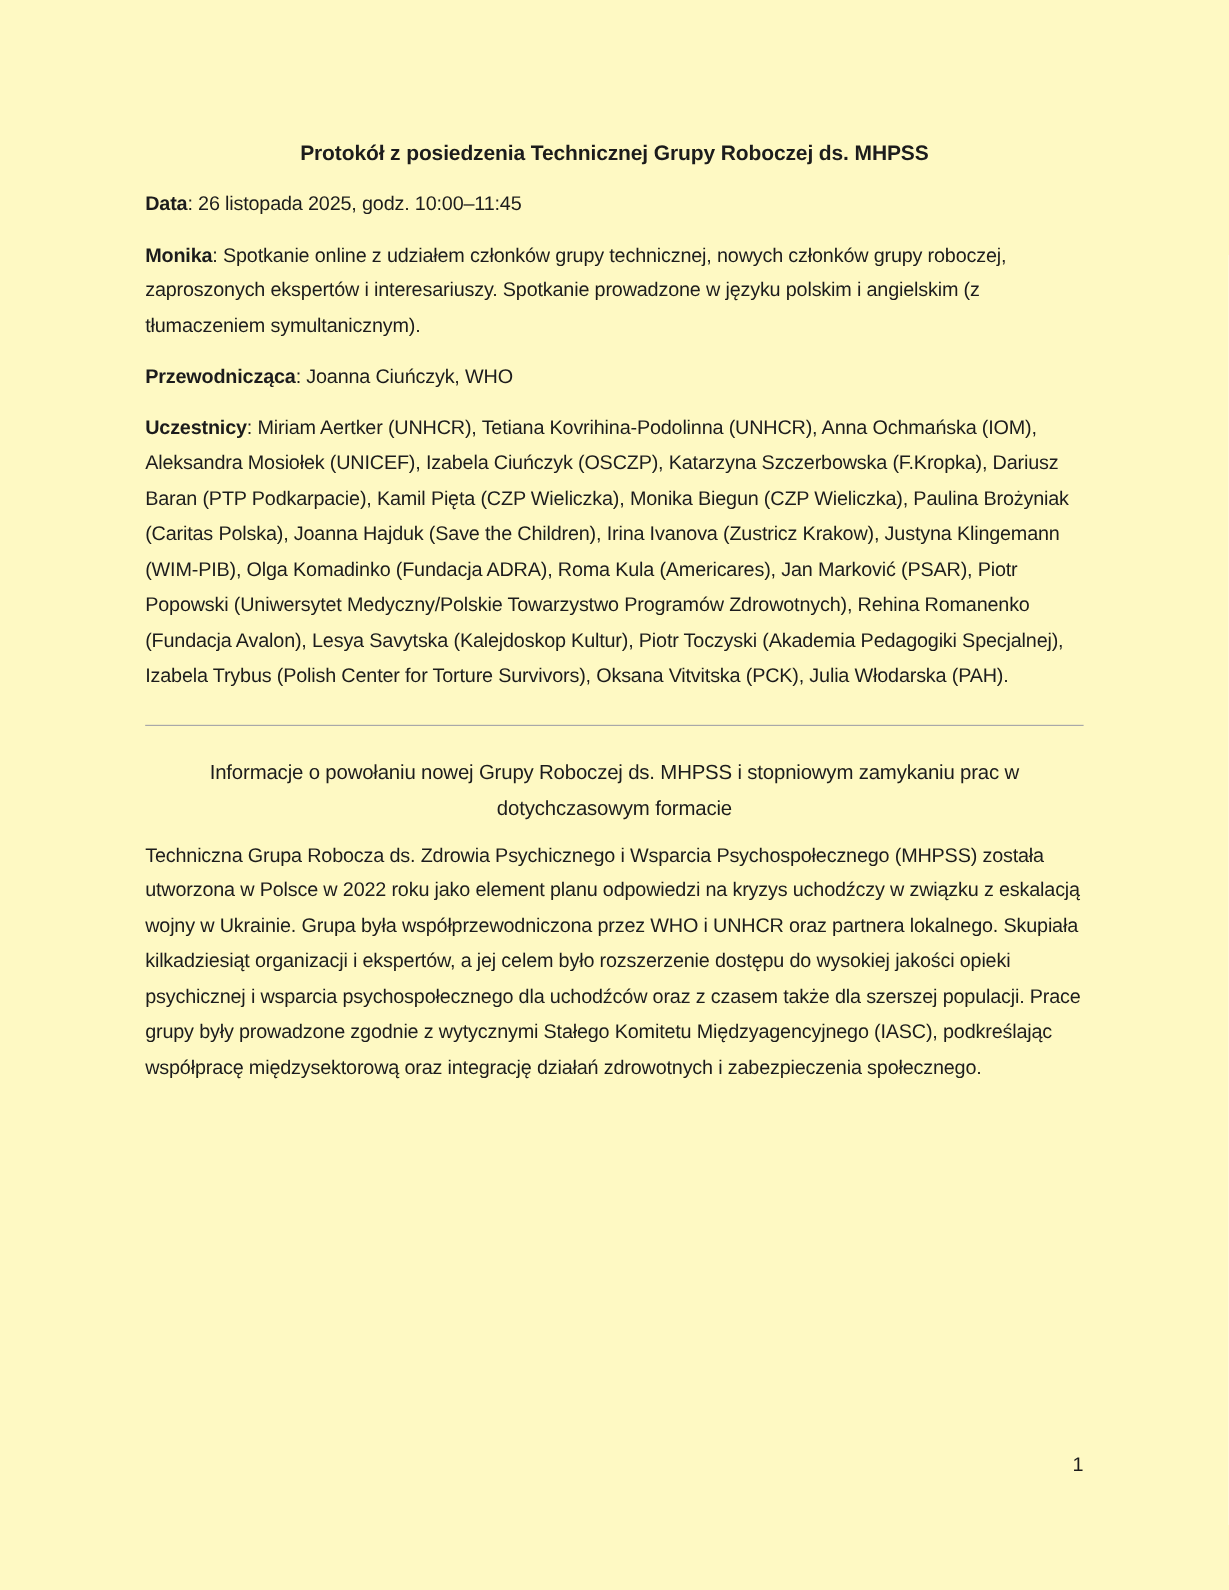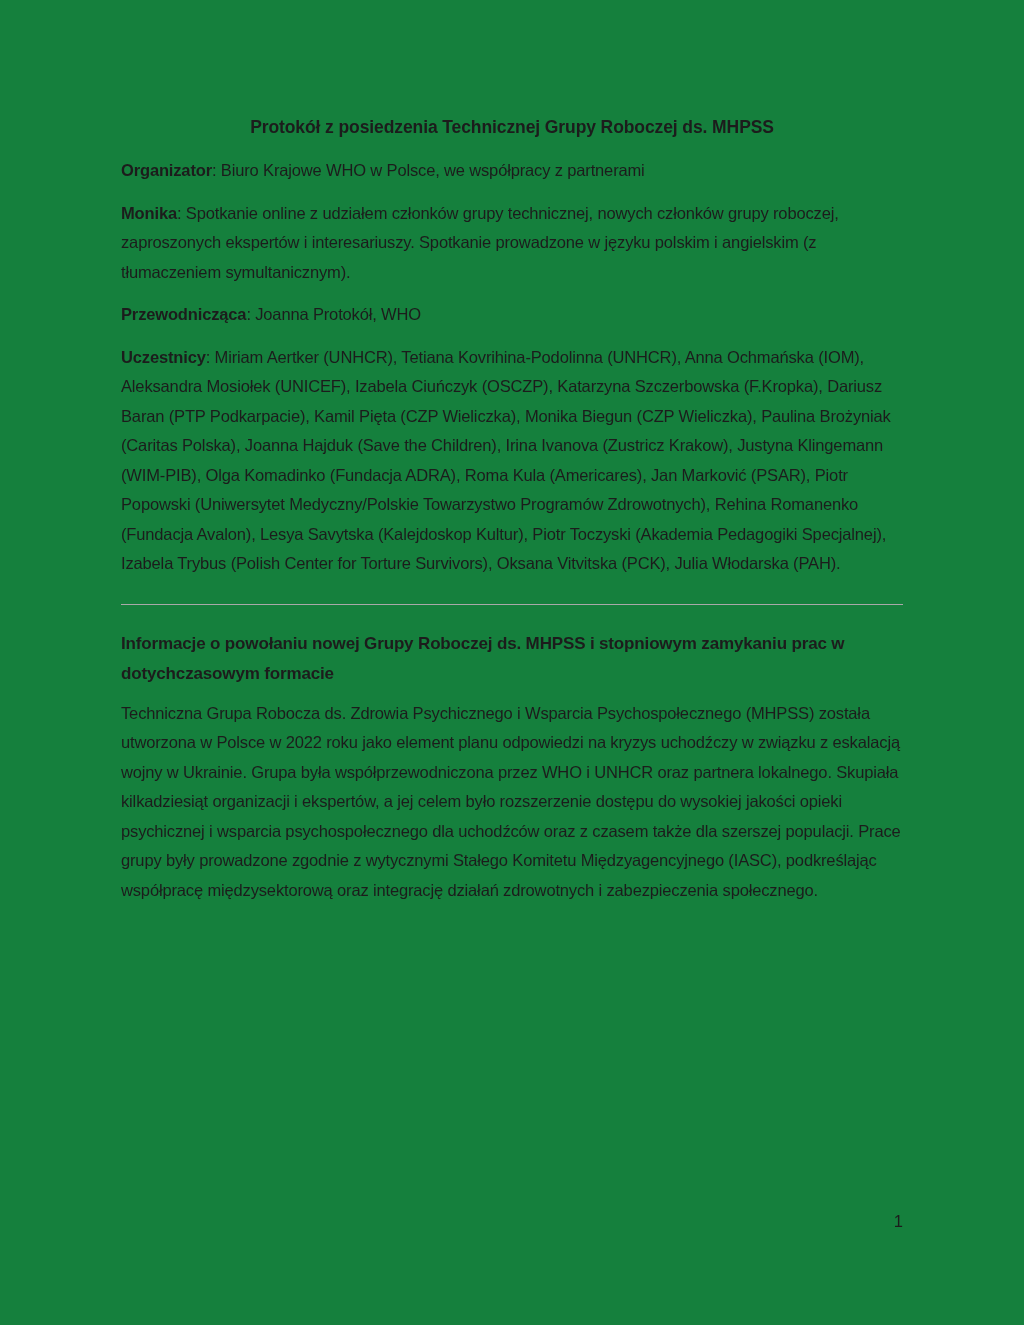--- a/index.html
+++ b/index.html
@@ -4,21 +4,21 @@
 <style>
   html, body {
     margin: 0;
     padding: 0;
     background: #ffffff;
   }
   .page {
     position: relative;
     width: 1024px;
     height: 1325px;
-    background: #15803d;
+    background: #fef9c3;
     font-family: "Liberation Sans", sans-serif;
     color: #1c1c1c;
     overflow: hidden;
   }
   .content {
     position: absolute;
     left: 121px;
     top: 112px;
     width: 782px;
   }
@@ -40,49 +40,50 @@
     font-weight: bold;
   }
   .divider {
     border: none;
     border-top: 1px solid #a9a9a9;
     margin: 25px 0 24px 0;
     height: 0;
   }
   .section-heading {
     font-size: 17px;
-    font-weight: bold;
+    font-weight: normal;
     line-height: 30px;
     margin: 0 0 10px 0;
     letter-spacing: -0.15px;
+    text-align: center;
   }
   .page-number {
     position: absolute;
     top: 1207px;
     left: 121px;
     width: 782px;
     text-align: right;
     font-size: 16.5px;
     line-height: 29.5px;
   }
 </style>
 </head>
 <body>
 
 <div class="page">
   <div class="content">
 
     <h1 class="doc-title">Protokół z posiedzenia Technicznej Grupy Roboczej ds. MHPSS</h1>
 
+    <p class="doc-par"><span class="lbl">Data</span><span>: 26 listopada 2025, godz. 10:00–11:45</span></p>
 
-    <p class="doc-par"><span class="lbl">Organizator</span><span>: Biuro Krajowe WHO w Polsce, we współpracy z partnerami</span></p>
 
     <p class="doc-par"><span class="lbl">Monika</span><span>: Spotkanie online z udziałem członków grupy technicznej, nowych członków grupy roboczej, zaproszonych ekspertów i interesariuszy. Spotkanie prowadzone w języku polskim i angielskim (z tłumaczeniem symultanicznym).</span></p>
 
-    <p class="doc-par"><span class="lbl">Przewodnicząca</span><span>: Joanna Protokół, WHO</span></p>
+    <p class="doc-par"><span class="lbl">Przewodnicząca</span><span>: Joanna Ciuńczyk, WHO</span></p>
 
     <p class="doc-par"><span class="lbl">Uczestnicy</span><span>: Miriam Aertker (UNHCR), Tetiana Kovrihina-Podolinna (UNHCR), Anna Ochmańska (IOM), Aleksandra Mosiołek (UNICEF), Izabela Ciuńczyk (OSCZP), Katarzyna Szczerbowska (F.Kropka), Dariusz Baran (PTP Podkarpacie), Kamil Pięta (CZP Wieliczka), Monika Biegun (CZP Wieliczka), Paulina Brożyniak (Caritas Polska), Joanna Hajduk (Save the Children), Irina Ivanova (Zustricz Krakow), Justyna Klingemann (WIM-PIB), Olga Komadinko (Fundacja ADRA), Roma Kula (Americares), Jan Marković (PSAR), Piotr Popowski (Uniwersytet Medyczny/Polskie Towarzystwo Programów Zdrowotnych), Rehina Romanenko (Fundacja Avalon), Lesya Savytska (Kalejdoskop Kultur), Piotr Toczyski (Akademia Pedagogiki Specjalnej), Izabela Trybus (Polish Center for Torture Survivors), Oksana Vitvitska (PCK), Julia Włodarska (PAH).</span></p>
 
     <hr class="divider">
 
     <h2 class="section-heading">Informacje o powołaniu nowej Grupy Roboczej ds. MHPSS i stopniowym zamykaniu prac w dotychczasowym formacie</h2>
 
 
     <p class="doc-par">Techniczna Grupa Robocza ds. Zdrowia Psychicznego i Wsparcia Psychospołecznego (MHPSS) została utworzona w Polsce w 2022 roku jako element planu odpowiedzi na kryzys uchodźczy w związku z eskalacją wojny w Ukrainie. Grupa była współprzewodniczona przez WHO i UNHCR oraz partnera lokalnego. Skupiała kilkadziesiąt organizacji i ekspertów, a jej celem było rozszerzenie dostępu do wysokiej jakości opieki psychicznej i wsparcia psychospołecznego dla uchodźców oraz z czasem także dla szerszej populacji. Prace grupy były prowadzone zgodnie z wytycznymi Stałego Komitetu Międzyagencyjnego (IASC), podkreślając współpracę międzysektorową oraz integrację działań zdrowotnych i zabezpieczenia społecznego.</p>
 

